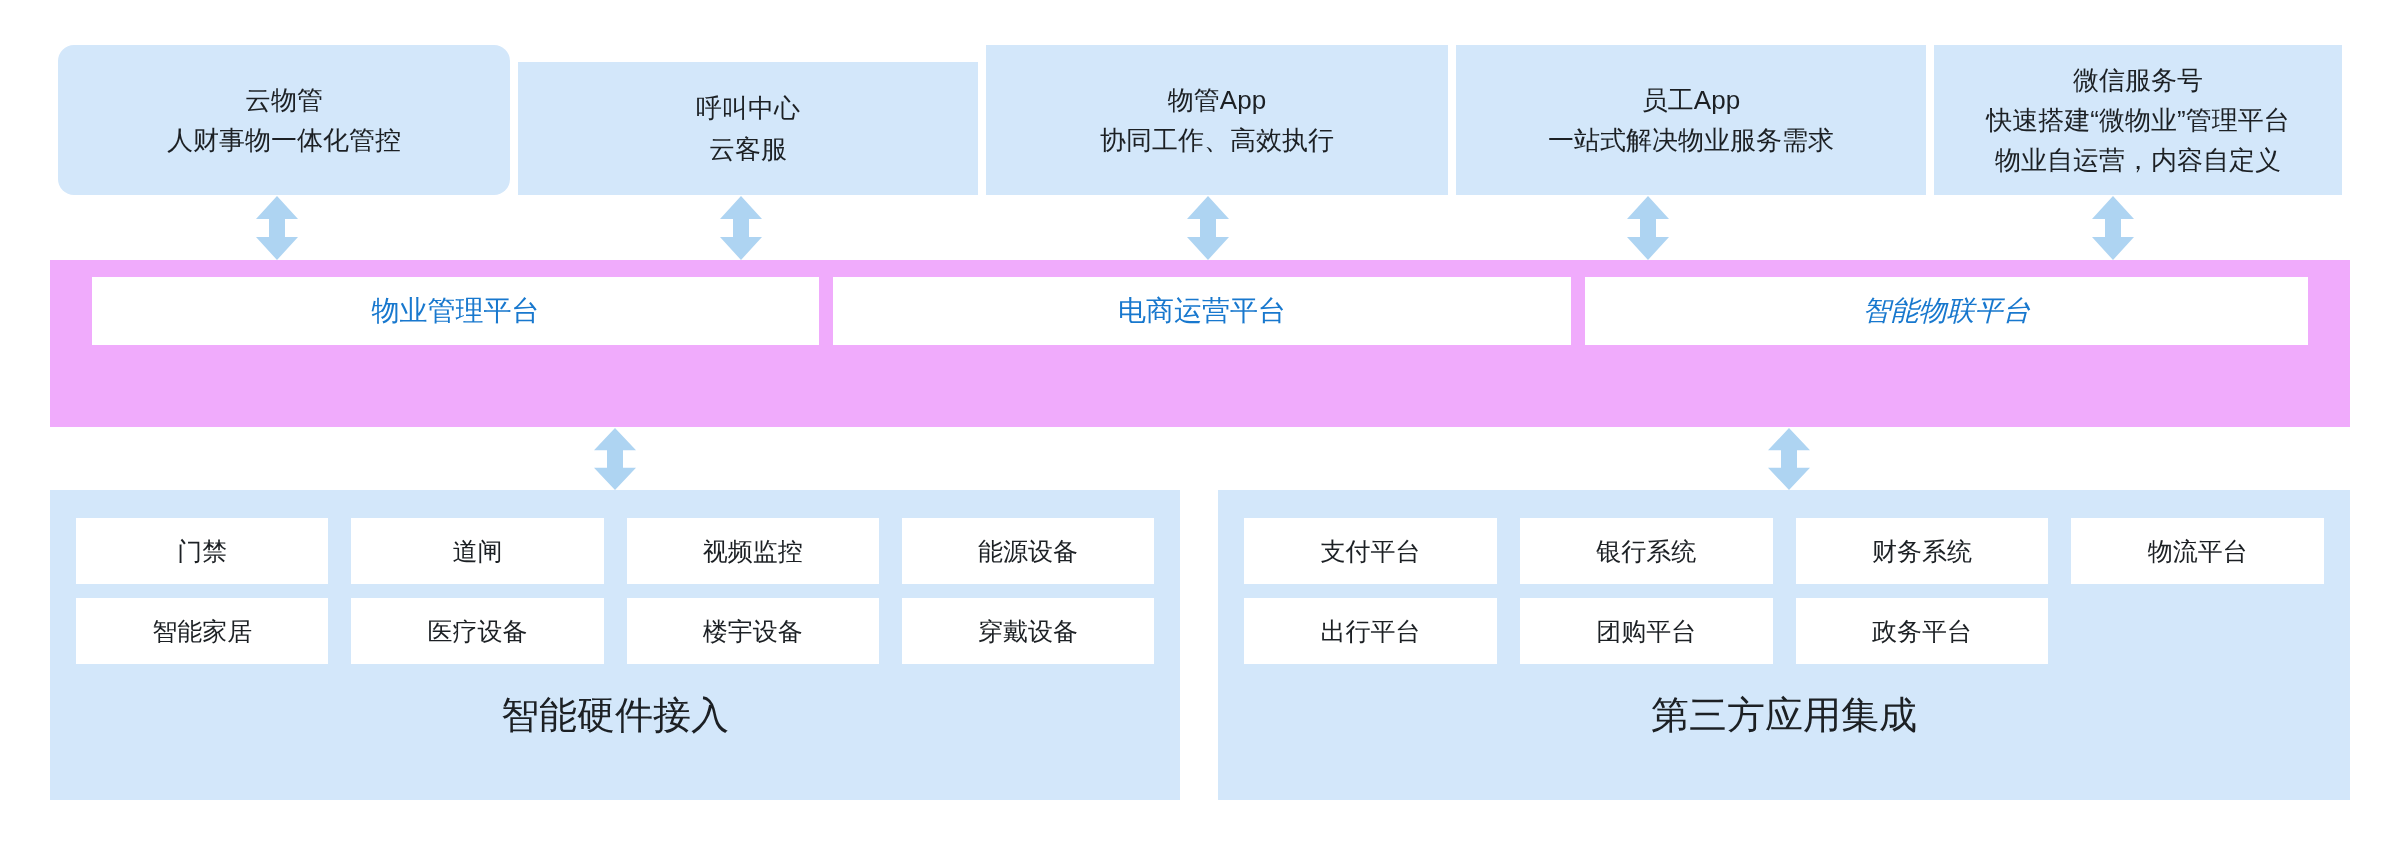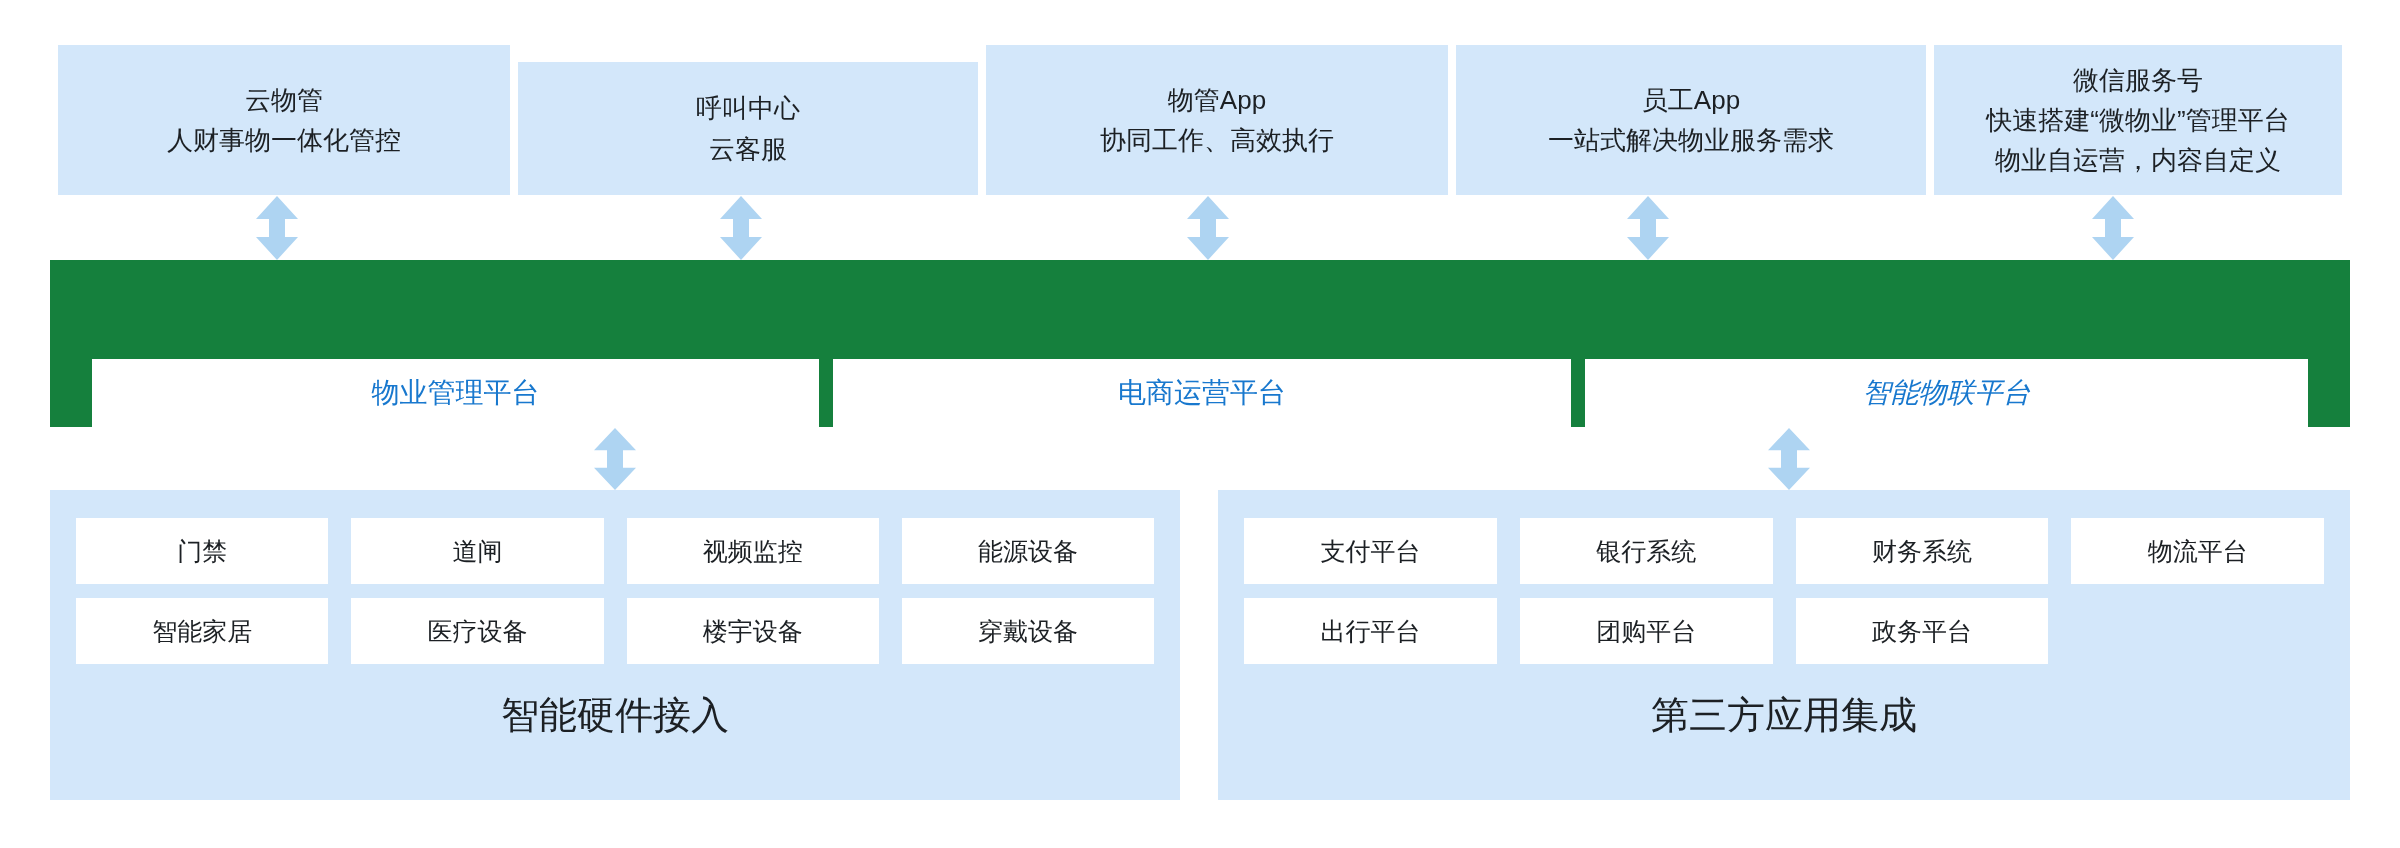--- a/index.html
+++ b/index.html
@@ -20,41 +20,41 @@
   .chan{
     background:#d3e7fa;
     display:flex;flex-direction:column;
     align-items:center;justify-content:center;
     color:#1c2024;
     font-size:26px;
     line-height:1.55;
     text-align:center;
   }
   .chan .ln{display:block;white-space:nowrap;}
-  .chan-0{flex:0 0 452px;}
+  .chan-0{flex:0 0 452px;border-radius:16px;}
   .chan-1{flex:0 0 460px;margin-top:17px;}
   .chan-2{flex:0 0 462px;}
   .chan-3{flex:0 0 470px;}
   .chan-4{flex:1 1 auto;}
 
   
   .arrow{
     position:absolute;
     width:46px;
     color:#aed4f2;
   }
   .arrow svg{display:block;width:100%;height:100%;}
 
   
   .band{
     position:absolute;left:50px;top:260px;
     width:2300px;height:167px;
-    background:#15803d;
-    display:flex;align-items:flex-end;
-    padding:0 0;
+    background:#f0abfc;
+    display:flex;align-items:flex-start;
+    padding:17px 0;
     box-sizing:border-box;
   }
   .band-inner{
     display:flex;align-items:center;gap:14px;
     width:2300px;padding:0 42px;box-sizing:border-box;
   }
   .plat{
     background:#ffffff;
     height:68px;
     display:flex;align-items:center;justify-content:center;

